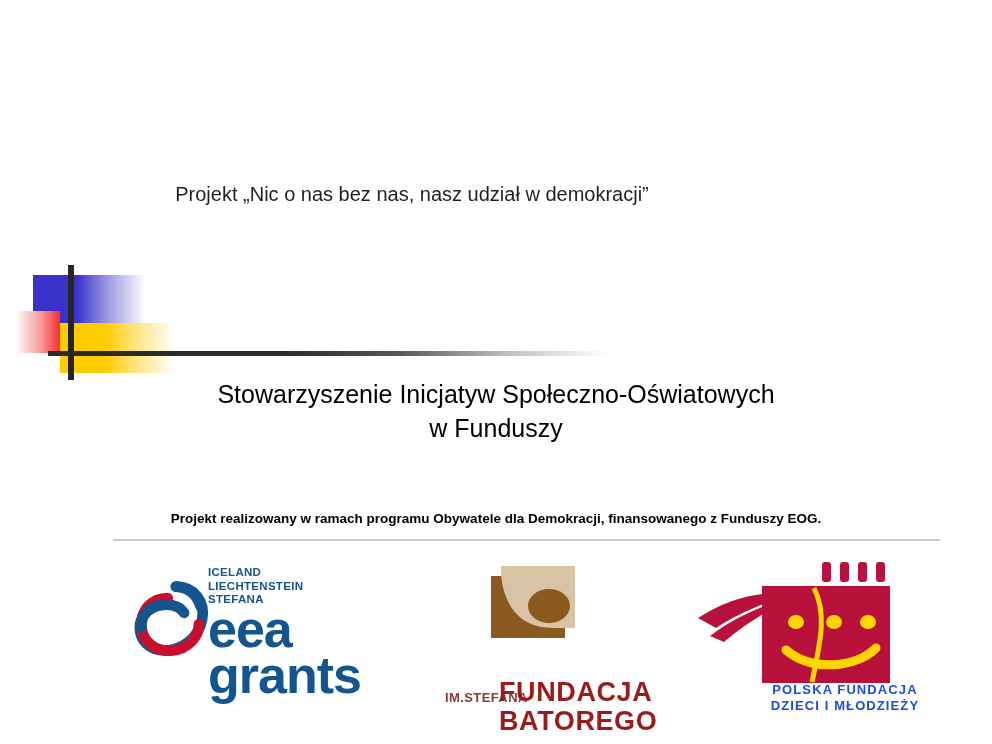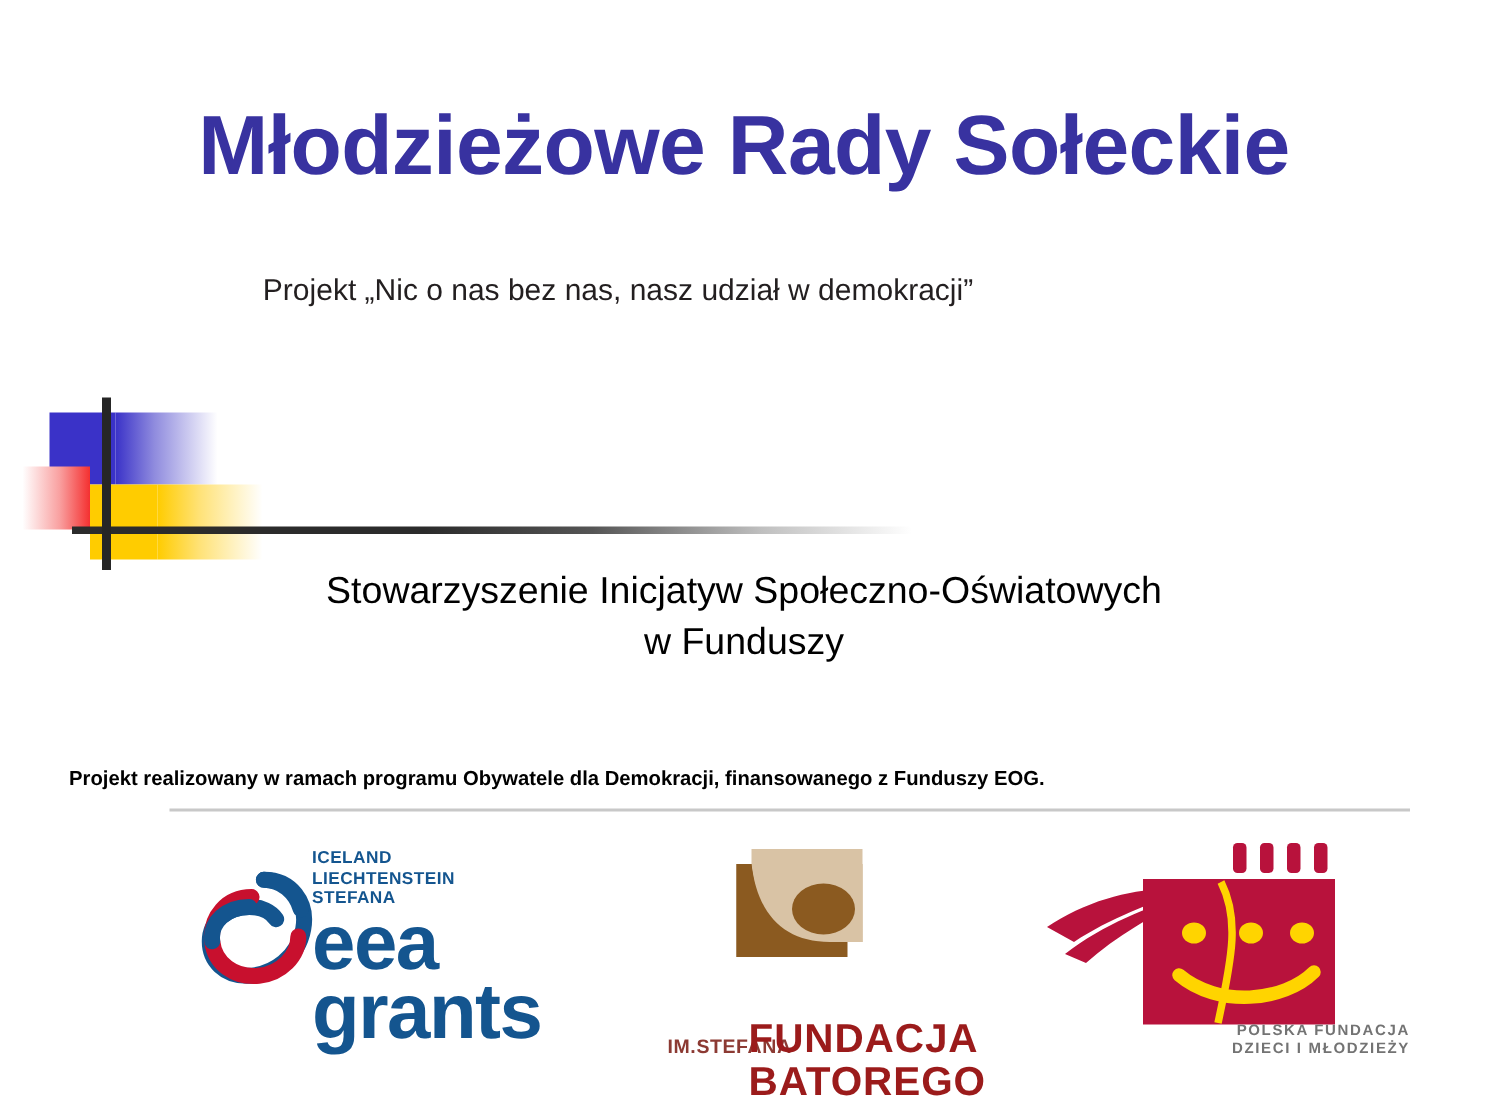--- a/index.html
+++ b/index.html
@@ -126,21 +126,21 @@
     color: #000000;
     line-height: 1.35;
   }
 
   
   #funding {
     position: absolute;
     left: 46px;
     top: 511px;
     width: 900px;
-    text-align: left;
+    text-align: center;
     font-size: 13.5px;
     font-weight: bold;
     color: #000000;
   }
   #funding-divider {
     position: absolute;
     left: 113px;
     top: 539px;
     width: 827px;
     height: 2px;
@@ -251,34 +251,33 @@
     left: 0px;
     top: 4px;
     width: 250px;
     height: 125px;
   }
   #pfdim-text {
     position: absolute;
     left: 60px;
     top: 126px;
     width: 190px;
-    text-align: right;
-    font-size: 10px;
-    font-weight: bold;
-    color: #737373;
+    text-align: center;
+    font-size: 13px;
+    font-weight: bold;
+    color: #1d4ed8;
     line-height: 1.22;
     letter-spacing: 1.1px;
   }
 </style>
 </head>
 <body>
 
 <div id="slide">
 
-  <div id="title">Młodzieżowe Rady Sołeckie</div>
 
   <div id="subtitle">Projekt „Nic o nas bez nas, nasz udział w demokracji”</div>
 
   <div id="ornament">
     <div class="orn-blue"></div>
     <div class="orn-blue-fade"></div>
     <div class="orn-red"></div>
     <div class="orn-yellow"></div>
     <div class="orn-yellow-fade"></div>
     <div class="orn-hline"></div>

